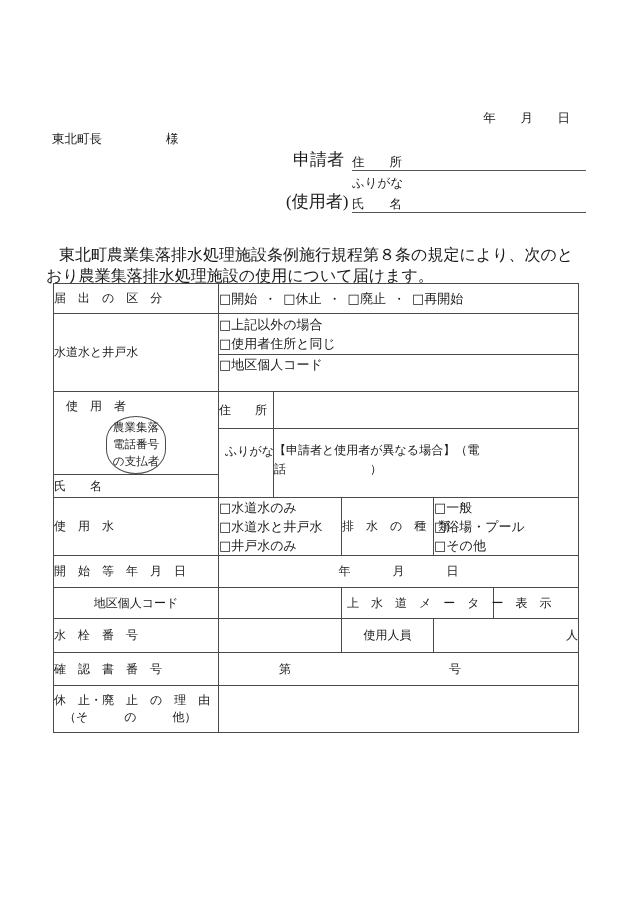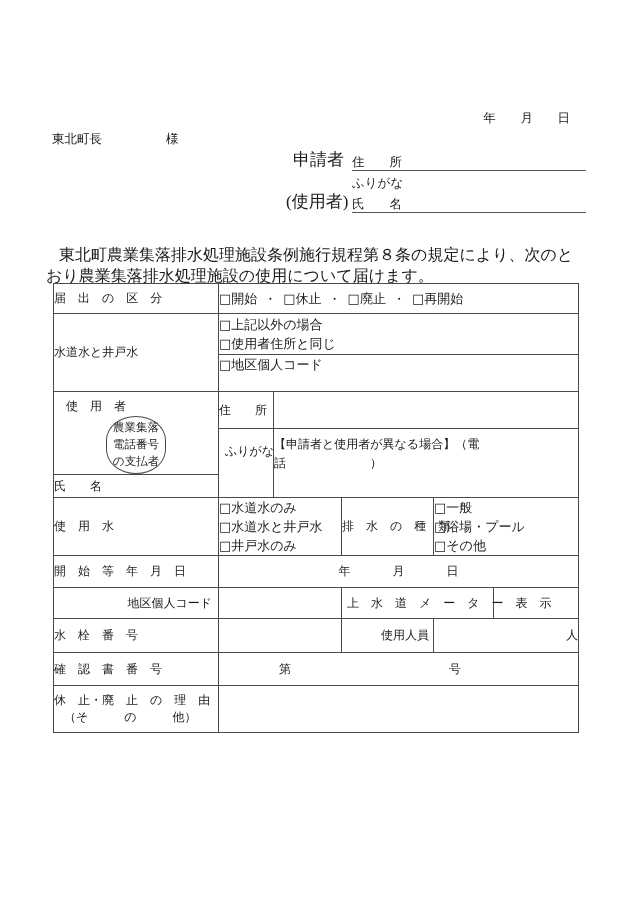--- a/index.html
+++ b/index.html
@@ -132,21 +132,21 @@
   .lbl {
     text-align: center;
     padding: 0 9px;
     white-space: nowrap;
   }
   .lbl i {
     font-style: normal;
     display: flex;
     justify-content: space-between;
   }
-  .lbl .ctr { display: block; text-align: right; }
+  .lbl .ctr { display: block; text-align: center; }
 
   .val {
     padding: 5px 8px;
     line-height: 19px;
   }
   .val.center { text-align: center; }
 
   .dotted-l { border-left: 1px dotted #4a4a4a !important; }
   .no-b { border-bottom: none !important; }
   .no-t { border-top: none !important; }
@@ -279,21 +279,21 @@
       <td class="lbl" style="height:36px">
         <i>住　　所</i>
       </td>
       <td class="val" colspan="5"></td>
     </tr>
 
     <tr>
       <td class="lbl no-b" style="height:22px;padding:0 6px">
         <i>ふりがな</i>
       </td>
-      <td class="val" colspan="5" rowspan="2" style="vertical-align:top;padding-top:6px">【申請者と使用者が異なる場合】（電話　　　　　　　）</td>
+      <td class="val" colspan="5" rowspan="2" style="vertical-align:top;padding-top:12px">【申請者と使用者が異なる場合】（電話　　　　　　　）</td>
     </tr>
     <tr>
       <td class="lbl no-t" style="height:22px">
         <i>氏　　名</i>
       </td>
     </tr>
 
     <tr>
       <td class="lbl" style="height:54px">
         <i>使　用　水</i>

